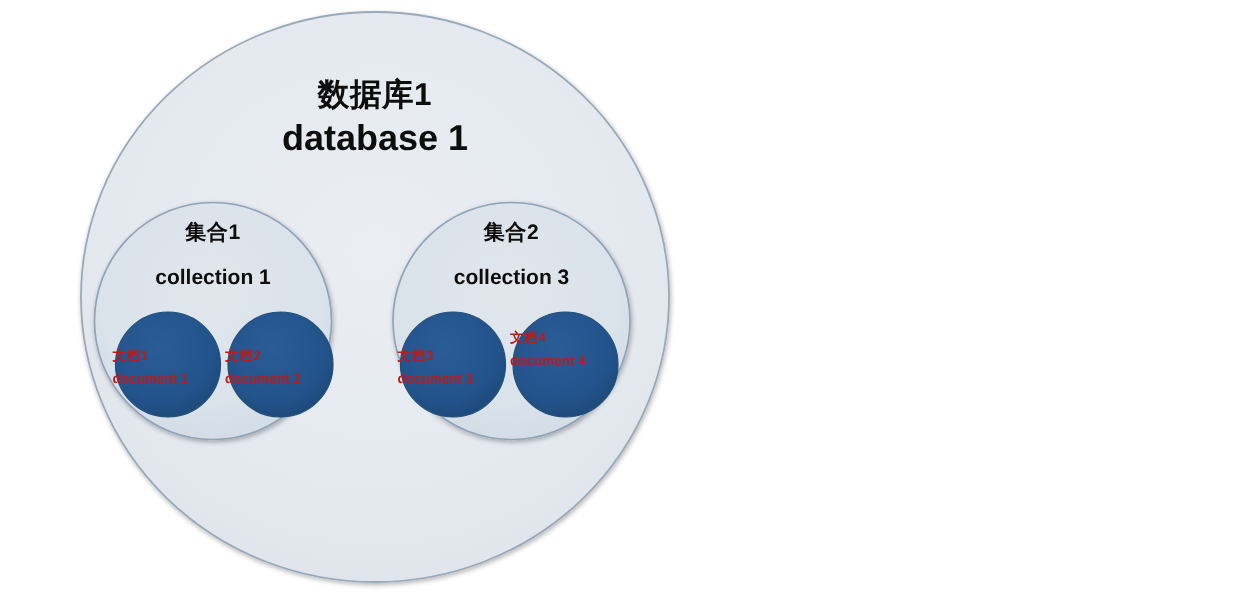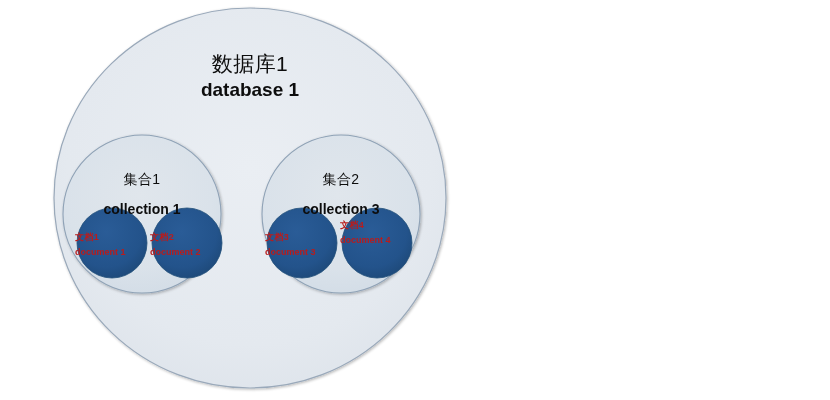--- a/index.html
+++ b/index.html
@@ -30,38 +30,38 @@
   
   .label-block {
     position: absolute;
     text-align: center;
     line-height: 1.18;
     color: #0d0d0d;
     white-space: nowrap;
     pointer-events: none;
   }
   .label-cn {
-    font-weight: normal;
+    font-weight: bold;
     letter-spacing: 0.4px;
   }
   .label-en {
     font-weight: bold;
   }
   
   #database-label {
     left: 150px;
     top: 52px;
     width: 200px;
   }
   #database-label .label-cn { font-size: 21px; }
-  #database-label .label-en { font-size: 19px; margin-top: 2px; }
+  #database-label .label-en { font-size: 24px; margin-top: 2px; }
 
   
   .collection-label { width: 170px; }
-  .collection-label .label-cn { font-size: 14px; margin-top: 25px; }
+  .collection-label .label-cn { font-size: 14px; }
   .collection-label .label-en { font-size: 14px; margin-top: 13px; }
   #collection-label-1 { left: 57px; top: 146px; }
   #collection-label-2 { left: 256px; top: 146px; }
 
   
   .document-label {
     position: absolute;
     width: 74px;
     color: #b91c1c;
     line-height: 1.25;

